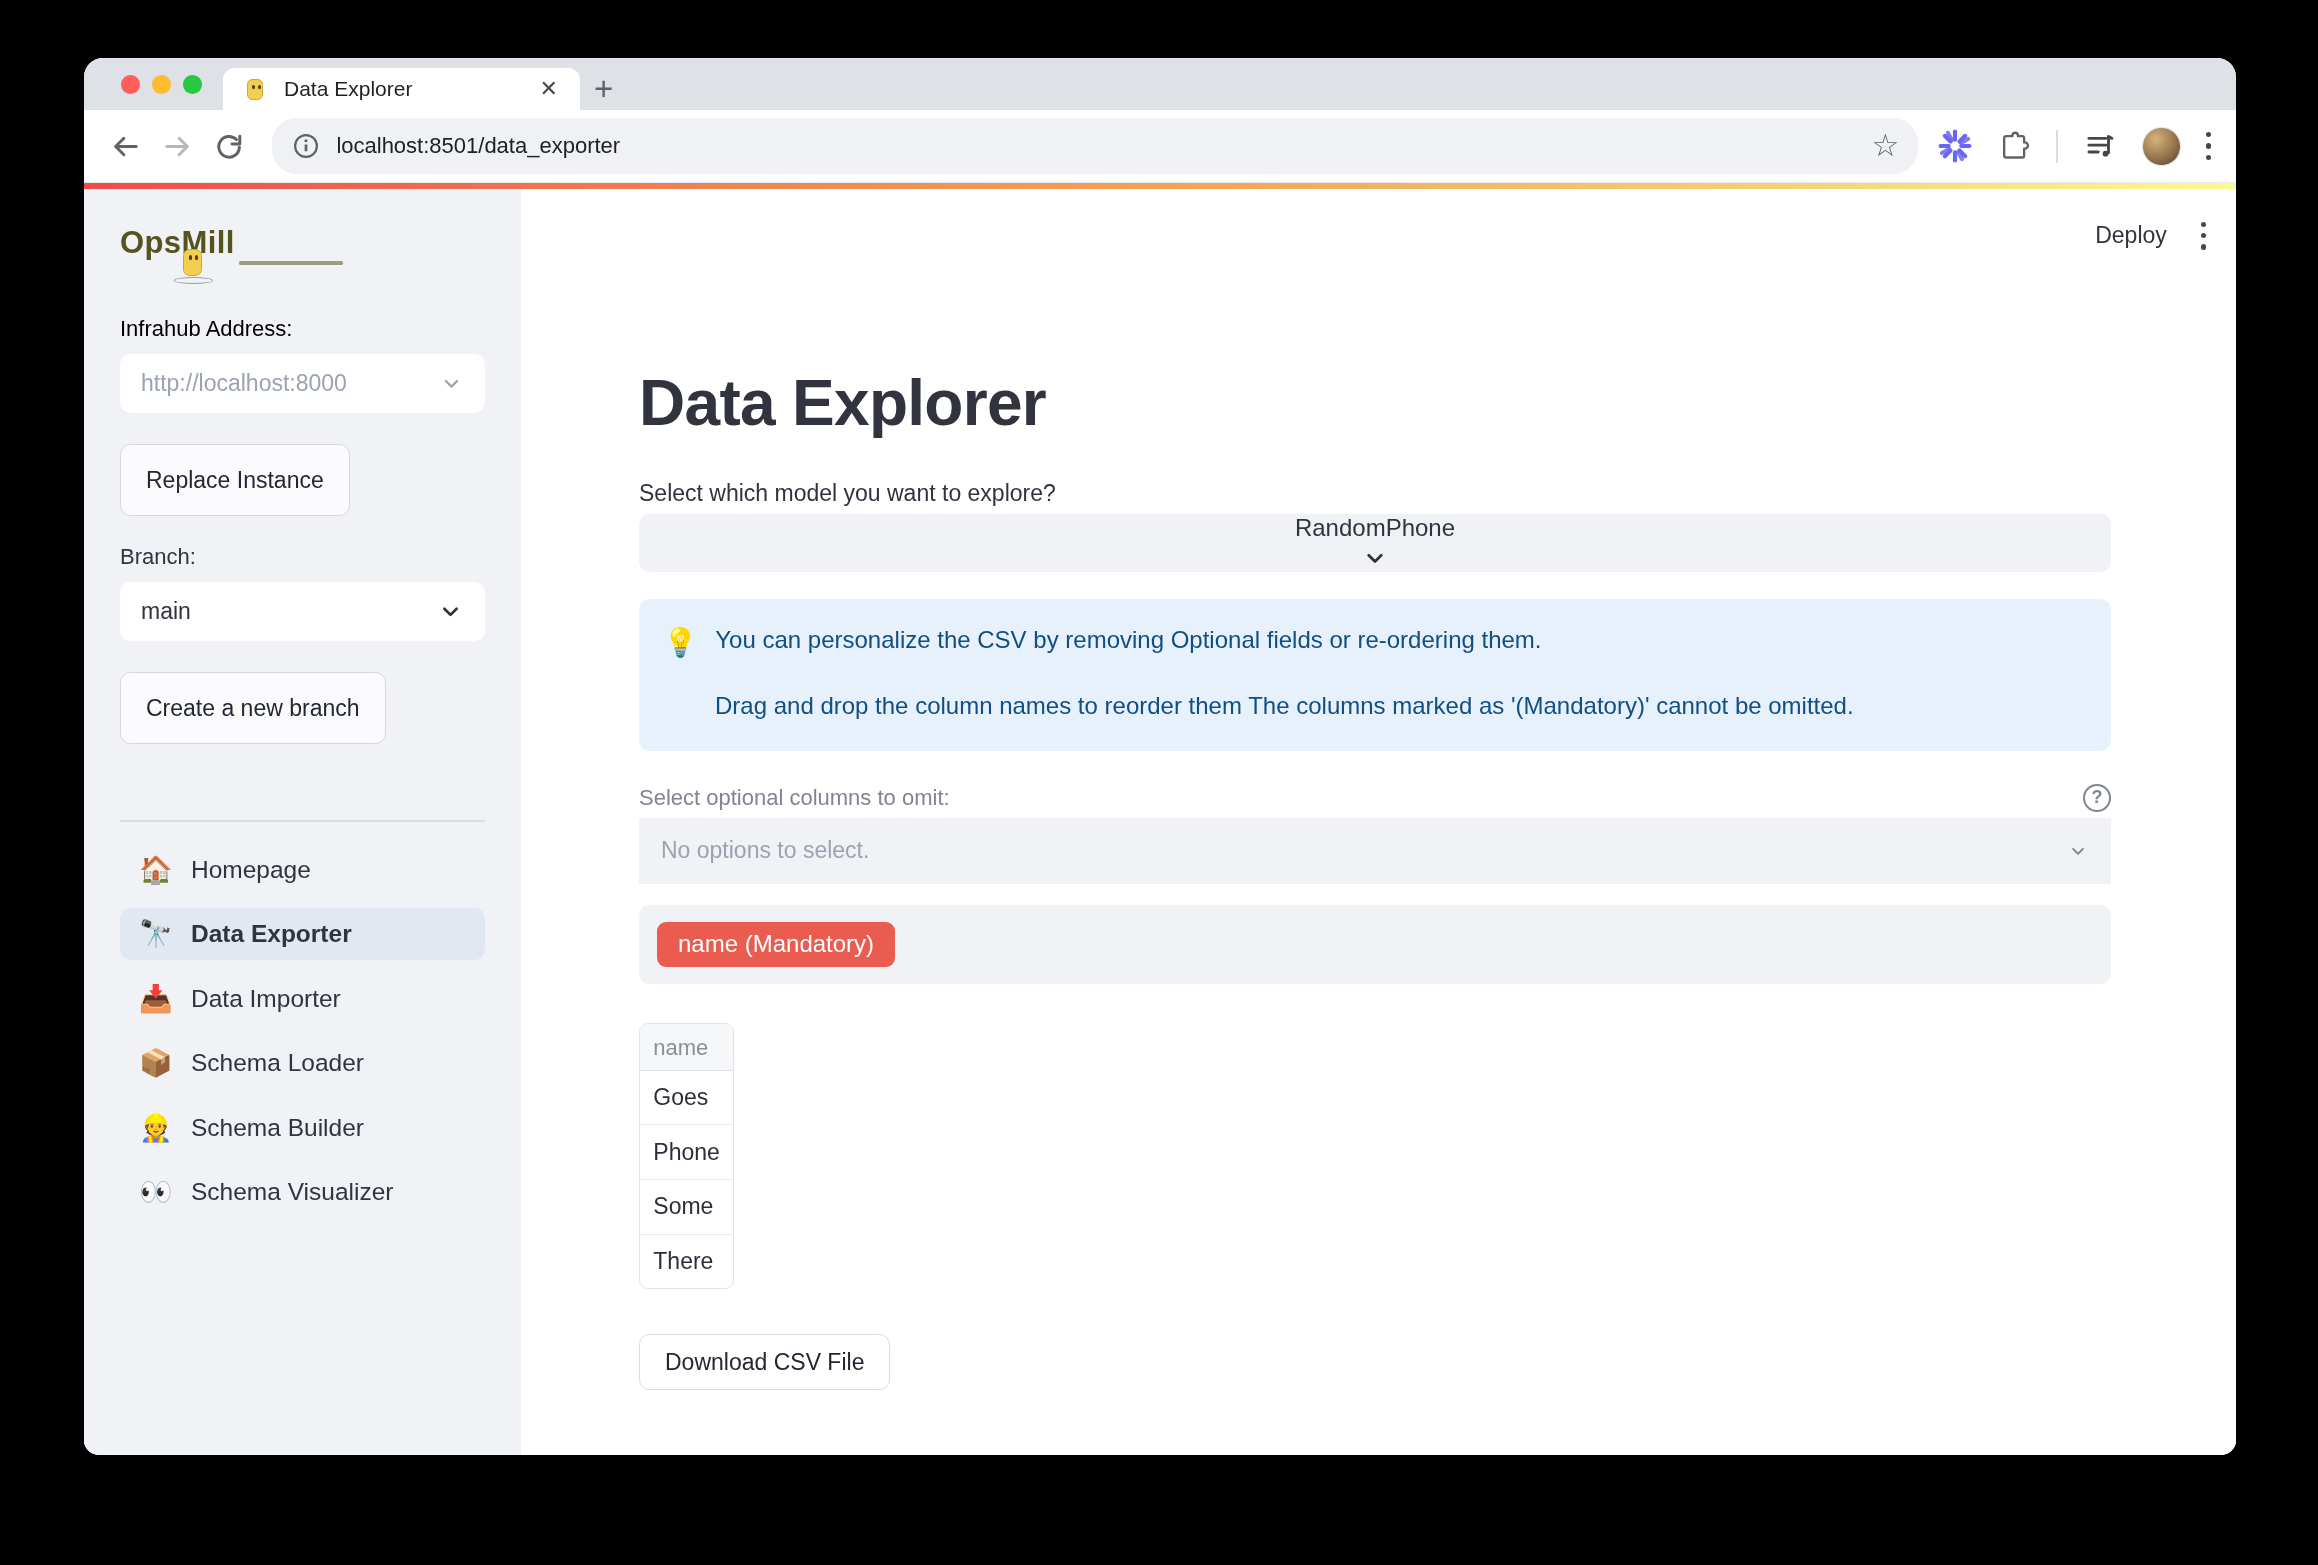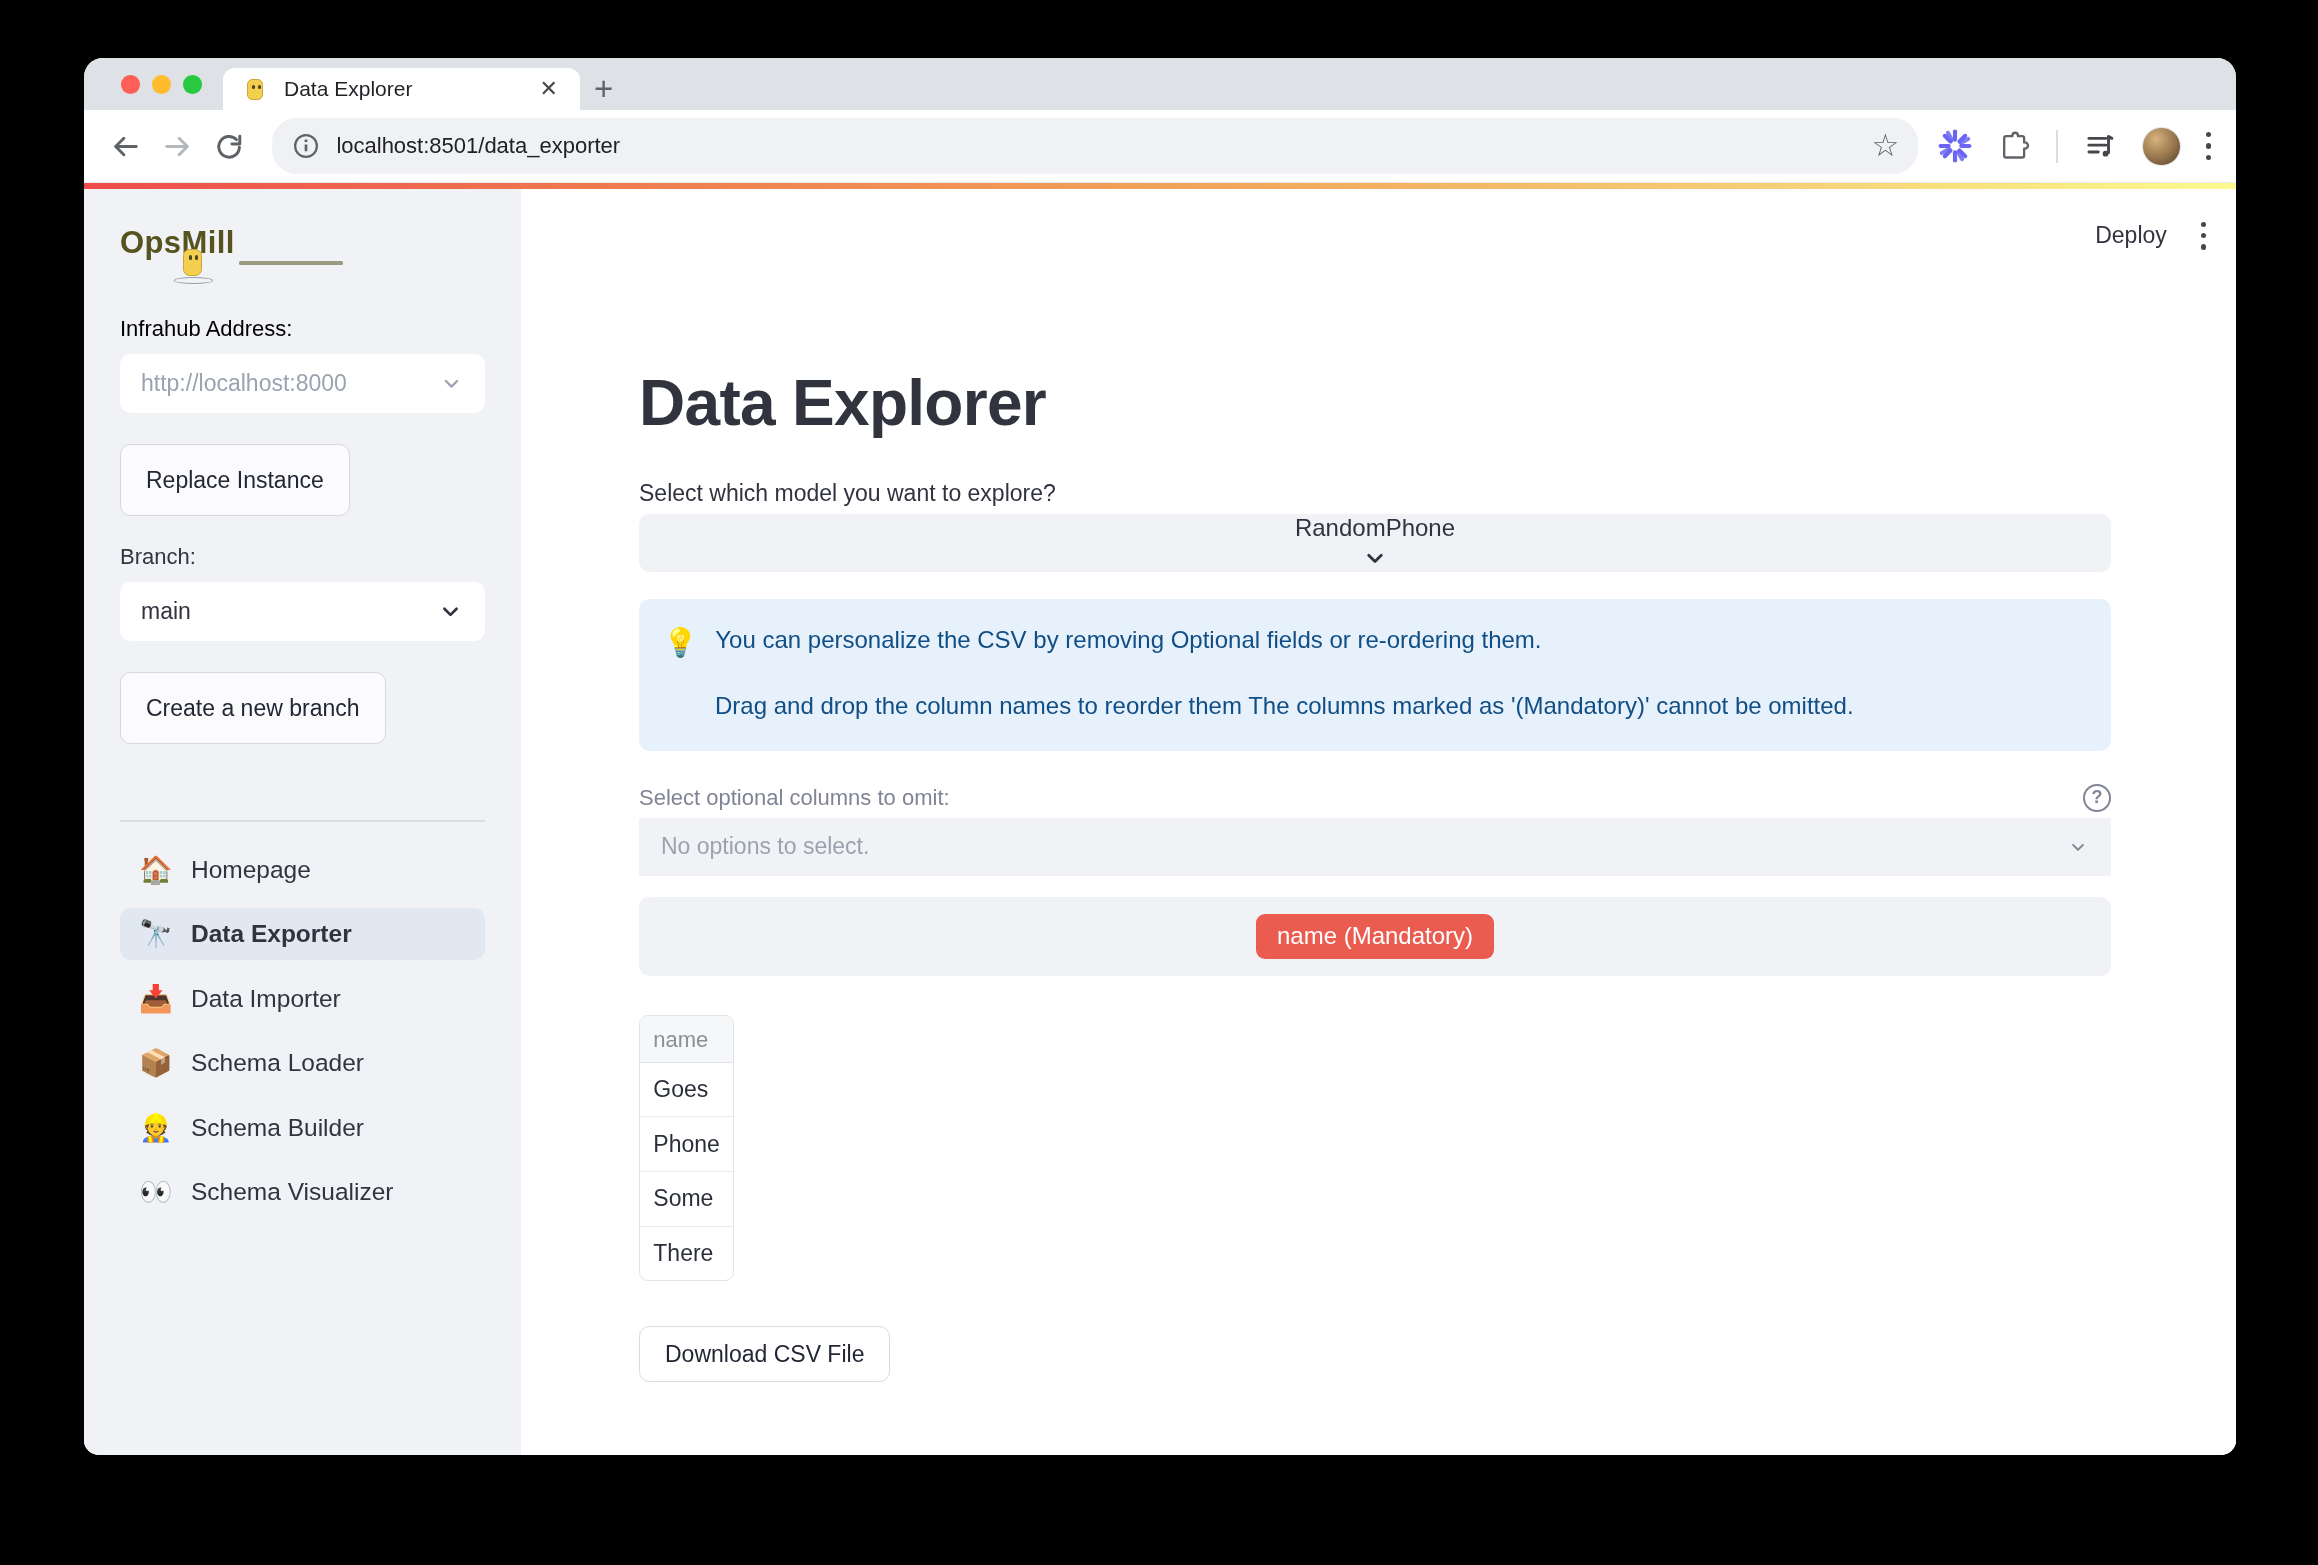--- a/index.html
+++ b/index.html
@@ -83,23 +83,23 @@
                align-items:center; justify-content:space-between; padding:0 22px; font-size:24px;flex-direction:column; }
   .infobox { margin-top:27px; background:#e7f1fb; border-radius:10.4px; padding:25px 30px 28px 24px;
              color:#114e85; font-size:24px; line-height:1.35; }
   .info-line1 { display:flex; align-items:flex-start; }
   .info-line1 .emoji { font-size:28px; width:36px; flex:none; margin-right:16.3px; }
   .info-line2 { margin-top:28px; padding-left:52px; }
   .omit-row { margin-top:33px; display:flex; align-items:center; justify-content:space-between; }
   .omit-label { font-size:22px; color:#808495; }
   .help-ic { width:28px; height:28px; border-radius:50%; border:2.2px solid #808495; color:#808495;
              font-size:18px; display:flex; align-items:center; justify-content:center; font-weight:700; }
-  .multiselect { margin-top:6px; height:58px; background:#f0f2f6; border-radius:1px; display:flex;
+  .multiselect { margin-top:6px; height:66px; background:#f0f2f6; border-radius:1px; display:flex;
                  align-items:center; justify-content:space-between; padding:0 22px; font-size:23px; }
-  .pill-container { margin-top:21px; background:#f0f2f6; border-radius:10.4px; padding:17px 8px;text-align:center; }
+  .pill-container { margin-top:21px; background:#f0f2f6; border-radius:10.4px; padding:17px 18px; }
   .pill { display:inline-block; background:#ea5b50; color:#fff; border-radius:9px;
           padding:8.2px 21px 9.6px; font-size:24px; }
   .tbl { margin-top:39px; display:inline-block; border:1.5px solid #e2e3e8; border-radius:9px; overflow:hidden; background:#fff; }
   .tbl .th { background:#f6f7f9; color:#8a8f98; font-size:22px; padding:10.4px 13.3px 9px; border-bottom:1.5px solid #e2e3e8; }
   .tbl .td { color:#2b2f3a; font-size:23px; padding:13.3px 13.3px; border-bottom:1.5px solid #e9eaee; }
   .tbl .td:last-child { border-bottom:none; }
   .dl-btn { margin-top:42px; height:56px; background:#fff; border-color:#d9dbe0; }
 </style>
 </head>
 <body>

